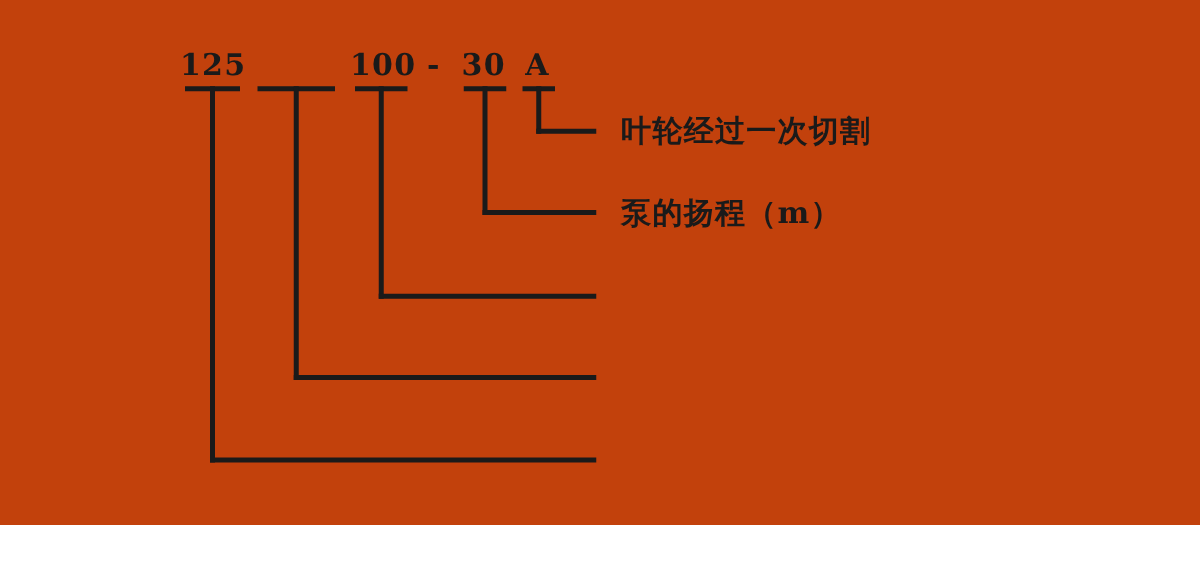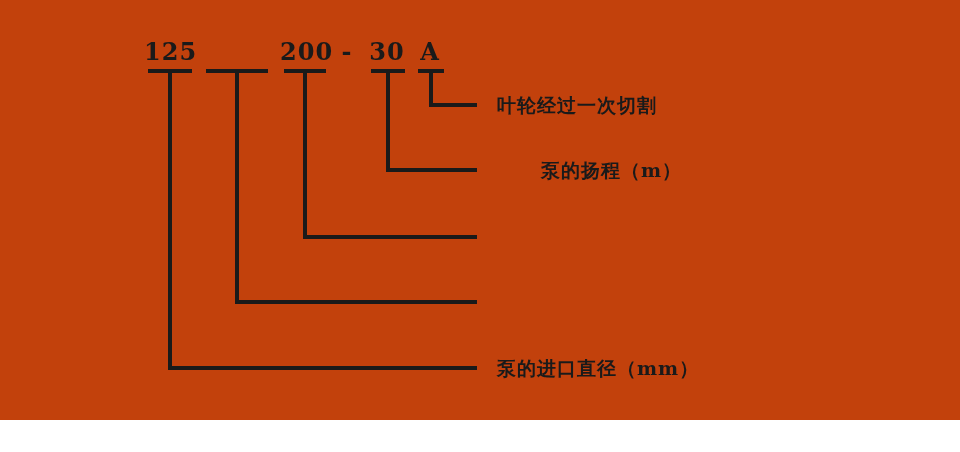--- a/index.html
+++ b/index.html
@@ -72,38 +72,38 @@
   .hline-3 { top: 235px; left: 303px; width: 174px; }
   .hline-4 { top: 300px; left: 235px; width: 242px; }
   .hline-5 { top: 366px; left: 168px; width: 309px; }
 
   
   .row-label {
     position: absolute;
     left: 497px;
     height: 32px;
     line-height: 32px;
-    font-size: 19px;
+    font-size: 24px;
     font-weight: bold;
     letter-spacing: 1px;
     white-space: nowrap;
   }
   .label-1 { top: 89px;  }
-  .label-2 { top: 154px; margin-left: 44px; }
+  .label-2 { top: 154px; }
   .label-3 { top: 221px; }
   .label-4 { top: 286px; }
   .label-5 { top: 352px; }
 </style>
 </head>
 <body>
 
 <div class="canvas">
 
   <span class="code-text seg-125">125</span>
-  <span class="code-text seg-100">200</span>
+  <span class="code-text seg-100">100</span>
   <span class="code-text seg-dash">-</span>
   <span class="code-text seg-20">30</span>
   <span class="code-text seg-a">A</span>
 
   <div class="tick tick-125"></div>
   <div class="tick tick-xwj"></div>
   <div class="tick tick-100"></div>
   <div class="tick tick-20"></div>
   <div class="tick tick-a"></div>
 
@@ -114,15 +114,14 @@
   <div class="vline vline-a"></div>
 
   <div class="hline hline-1"></div>
   <div class="hline hline-2"></div>
   <div class="hline hline-3"></div>
   <div class="hline hline-4"></div>
   <div class="hline hline-5"></div>
 
   <div class="row-label label-1">叶轮经过一次切割</div>
   <div class="row-label label-2">泵的扬程（m）</div>
-  <div class="row-label label-5">泵的进口直径（mm）</div>
 
 </div>
 
 </body></html>

